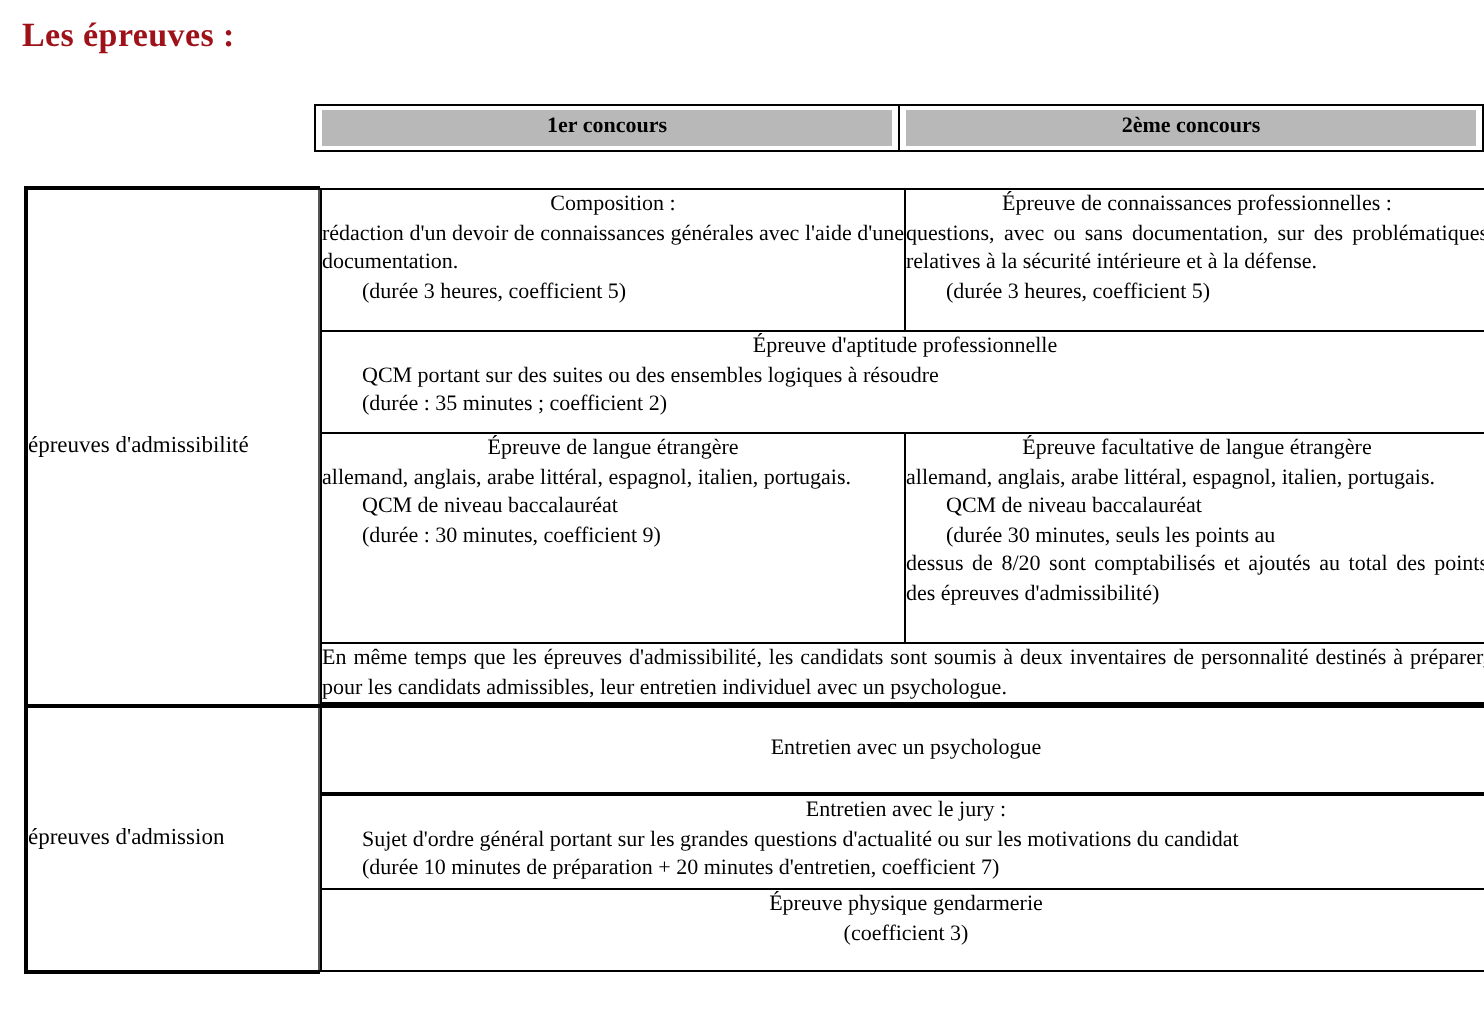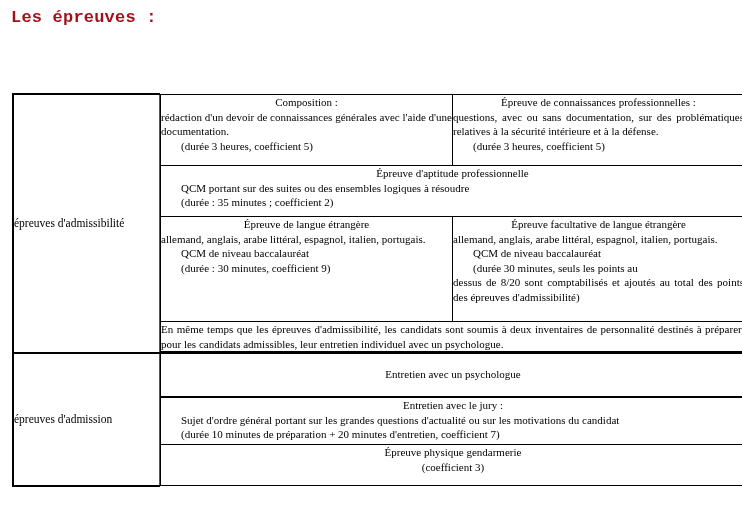--- a/index.html
+++ b/index.html
@@ -13,21 +13,21 @@
     position: relative;
     overflow: hidden;
     font-family: "Liberation Serif", "DejaVu Serif", serif;
     color: #000000;
   }
 
   #page-title {
     position: absolute;
     left: 11px;
     top: 8px;
-    font-family: Liberation Mono, monospace;
+    font-family: Liberation Serif, serif;
     font-size: 17px;
     font-weight: bold;
     color: #9e1119;
     letter-spacing: 0.2px;
   }
 
   
   #exam-table {
     position: absolute;
     left: 12px;
@@ -118,20 +118,28 @@
   .line { display: block; }
 </style>
 </head>
 <body>
 
 <div id="page-title">Les épreuves :</div>
 
 <div class="hdr-wrap">
   <table class="hdr-table">
     <tbody>
+    <tr>
+      <td class="half">
+        <div class="hdr-cell-inner">1er concours</div>
+      </td>
+      <td class="half">
+        <div class="hdr-cell-inner">2ème concours</div>
+      </td>
+    </tr>
   </tbody>
     </table>
 </div>
 
 <table id="exam-table">
 
   <tbody>
       <tr>
     <td class="label-col first">épreuves d'admissibilité</td>
     <td class="content-col">

